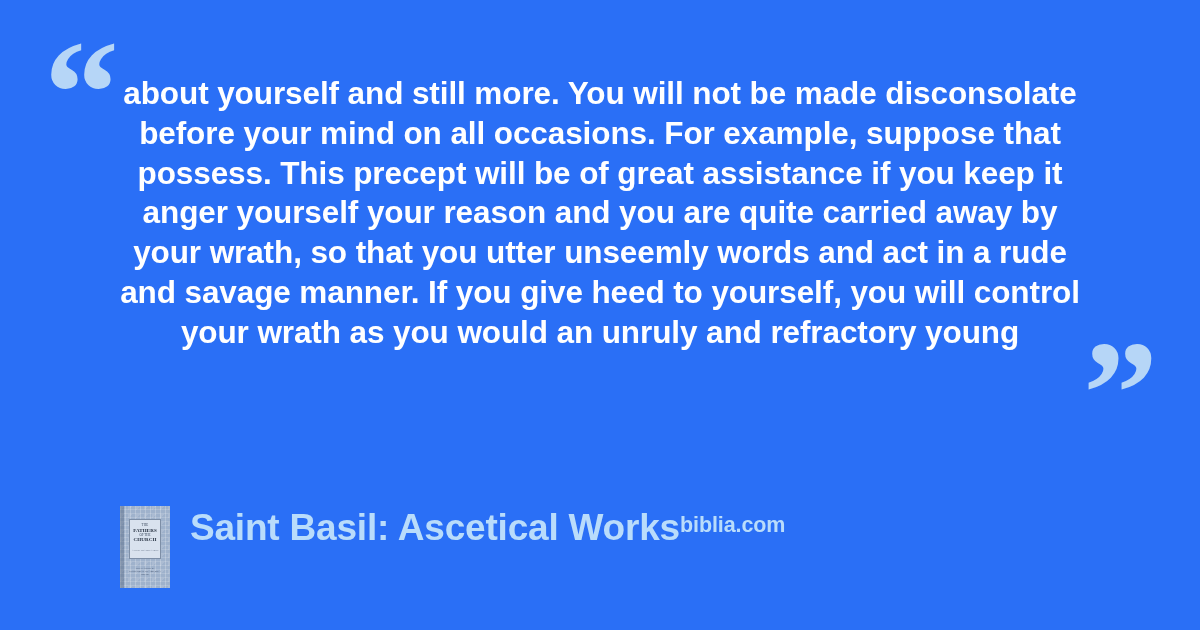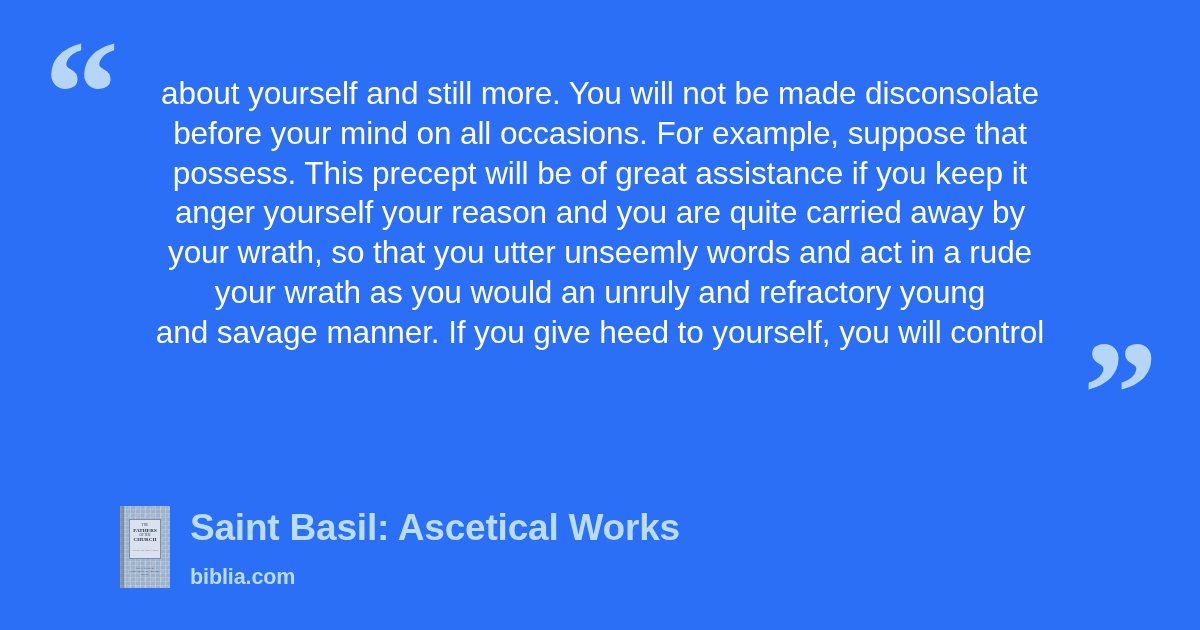--- a/index.html
+++ b/index.html
@@ -44,21 +44,21 @@
   .quote-block {
     position: absolute;
     left: 100px;
     top: 74px;
     width: 1000px;
     text-align: center;
   }
   .quote-line {
     color: #ffffff;
     font-size: 31.5px;
-    font-weight: 400;
+    font-weight: 700;
     line-height: 39.8px;
     letter-spacing: -0.1px;
     white-space: nowrap;
   }
 
   
   .footer {
     position: absolute;
     left: 120px;
     top: 506px;
@@ -142,53 +142,53 @@
     width: 32px;
     text-align: center;
     font-size: 2.6px;
     color: #40506a;
     font-family: "Liberation Serif", serif;
   }
 
   .footer-text {
     margin-left: 20px;
     display: flex;
-    flex-direction: column;
+    flex-direction: row;
   }
   .book-title {
     color: #b9dcfb;
     font-size: 37px;
     font-weight: 700;
     line-height: 44px;
     letter-spacing: -0.2px;
   }
   .source {
     color: #b9dcfb;
     font-size: 21.5px;
     font-weight: 700;
     line-height: 26px;
-    margin-top: 14px;
+    margin-top: 6px;
     letter-spacing: -0.1px;
   }
 </style>
 </head>
 <body>
 
 <div class="card">
 
   <span class="quote-mark quote-mark-open">“</span>
 
   <div class="quote-block">
     <div class="quote-line">about yourself and still more. You will not be made disconsolate</div>
     <div class="quote-line">before your mind on all occasions. For example, suppose that</div>
     <div class="quote-line">possess. This precept will be of great assistance if you keep it</div>
     <div class="quote-line">anger yourself your reason and you are quite carried away by</div>
     <div class="quote-line">your wrath, so that you utter unseemly words and act in a rude</div>
+    <div class="quote-line">and savage manner. If you give heed to yourself, you will control</div>
     <div class="quote-line">your wrath as you would an unruly and refractory young</div>
-    <div class="quote-line">and savage manner. If you give heed to yourself, you will control</div>
   </div>
 
   <span class="quote-mark quote-mark-close">”</span>
 
   <div class="footer">
 
     <div class="book-thumb">
       <div class="tex"></div>
       <div class="spine"></div>
       <div class="label">

